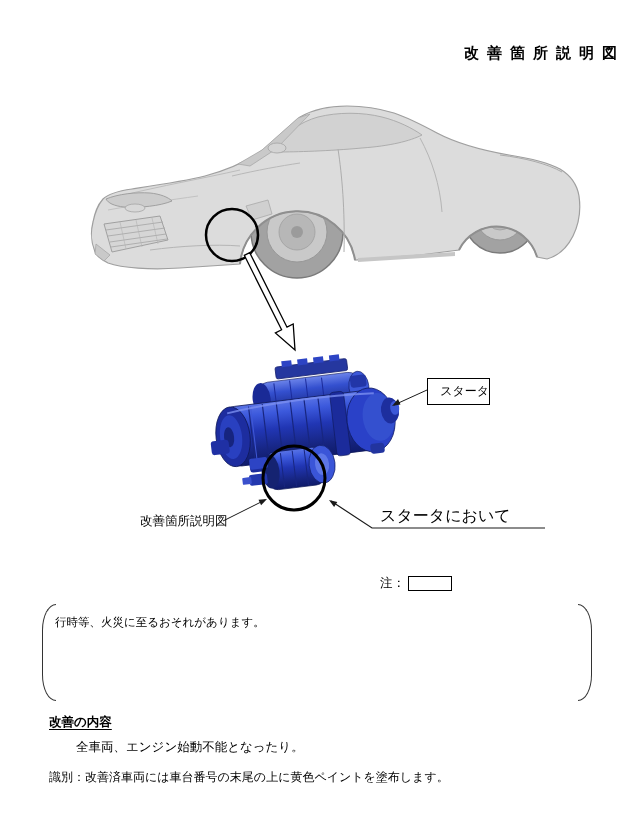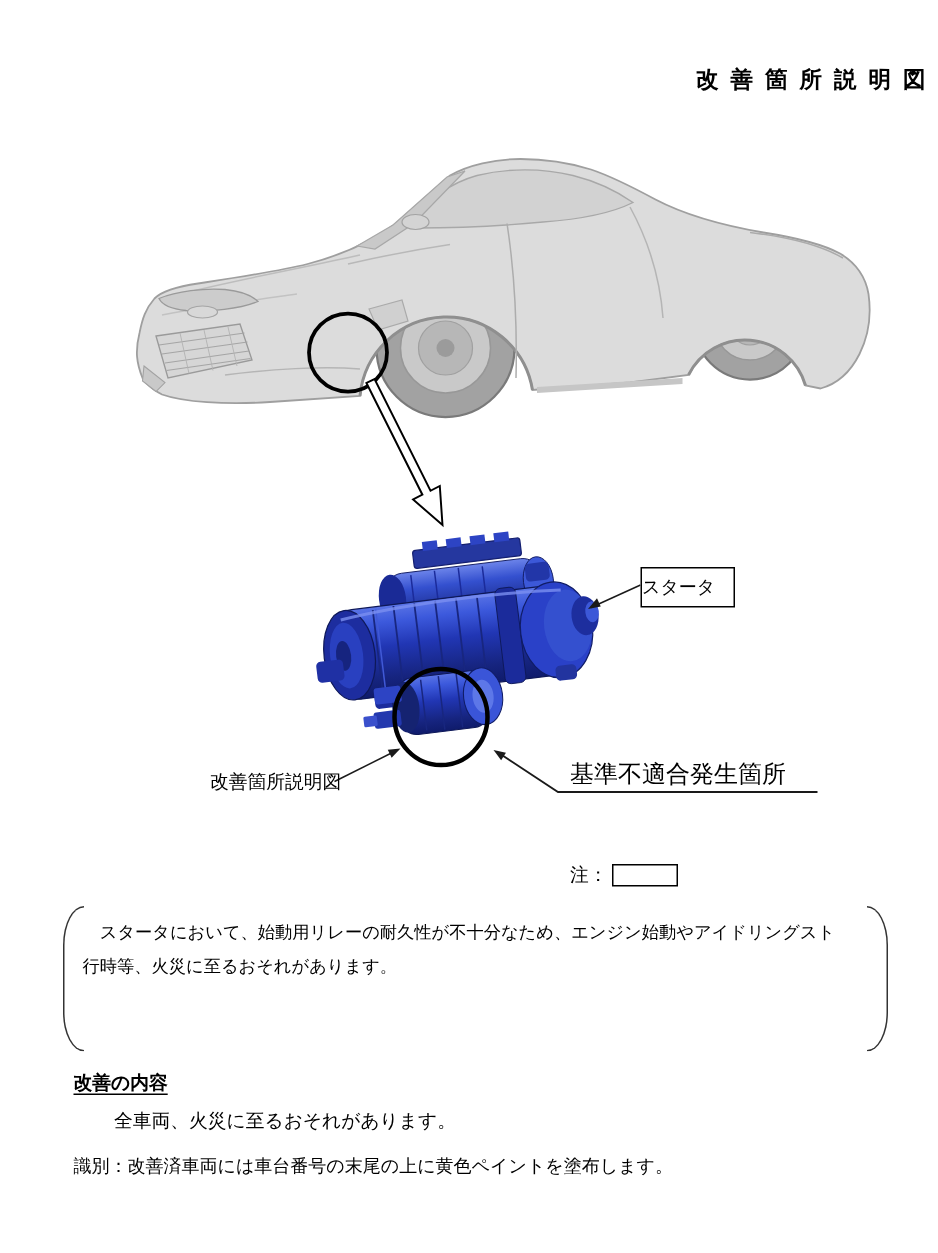--- a/index.html
+++ b/index.html
@@ -10,21 +10,21 @@
   }
   .abs{position:absolute;}
   #gfx{position:absolute;left:0;top:0;pointer-events:none;}
   .title{
     left:0;top:44px;width:625px;text-align:right;
     font-size:15px;font-weight:bold;letter-spacing:8px;text-indent:8px;
   }
   .label{font-size:12.5px;white-space:nowrap;}
   .starter-box{
     left:427px;top:378px;width:61px;height:25px;border:1px solid #000;
-    background:#fff;display:flex;align-items:center;justify-content:flex-start;
+    background:#fff;display:flex;align-items:center;justify-content:flex-end;
     font-size:12px;white-space:nowrap;
   }
   .relay-label{left:140px;top:513px;}
   .defect-label{left:380px;top:506px;font-size:16px;white-space:nowrap;}
   .note-line{left:380px;top:575px;font-size:12.5px;white-space:nowrap;display:flex;align-items:center;}
   .note-box{
     display:inline-block;width:42px;height:13px;border:1px solid #000;
     background:#fff;margin:0 3px;vertical-align:middle;
   }
   .desc-wrap{left:42px;top:604px;width:550px;height:97px;}
@@ -191,34 +191,33 @@
 </svg>
 
 <div class="abs title">改善箇所説明図</div>
 
 <div class="abs starter-box">
   <span>スタータ</span>
 </div>
 
 <div class="abs label relay-label">改善箇所説明図</div>
 
-<div class="abs defect-label">基準不適合発生箇所</div>
+<div class="abs defect-label">スタータにおいて</div>
 
 <div class="abs note-line">
   <span>注：</span>
   <span class="note-box"></span>
 </div>
 
 <div class="abs desc-wrap">
   <div class="bracket l"></div>
   <div class="bracket r"></div>
   <div class="desc-text">
-    <div>　スタータにおいて、始動用リレーの耐久性が不十分なため、エンジン始動やアイドリングスト</div>
     <div>行時等、火災に至るおそれがあります。</div>
   </div>
 </div>
 
 <div class="abs remedy-heading">改善の内容</div>
-<div class="abs remedy-body">全車両、火災に至るおそれがあります。</div>
+<div class="abs remedy-body">全車両、エンジン始動不能となったり。</div>
 
 <div class="abs ident-line">
   <span>識別：</span><span>改善済車両には車台番号の末尾の上に黄色ペイントを塗布します。</span>
 </div>
 
 </body></html>

